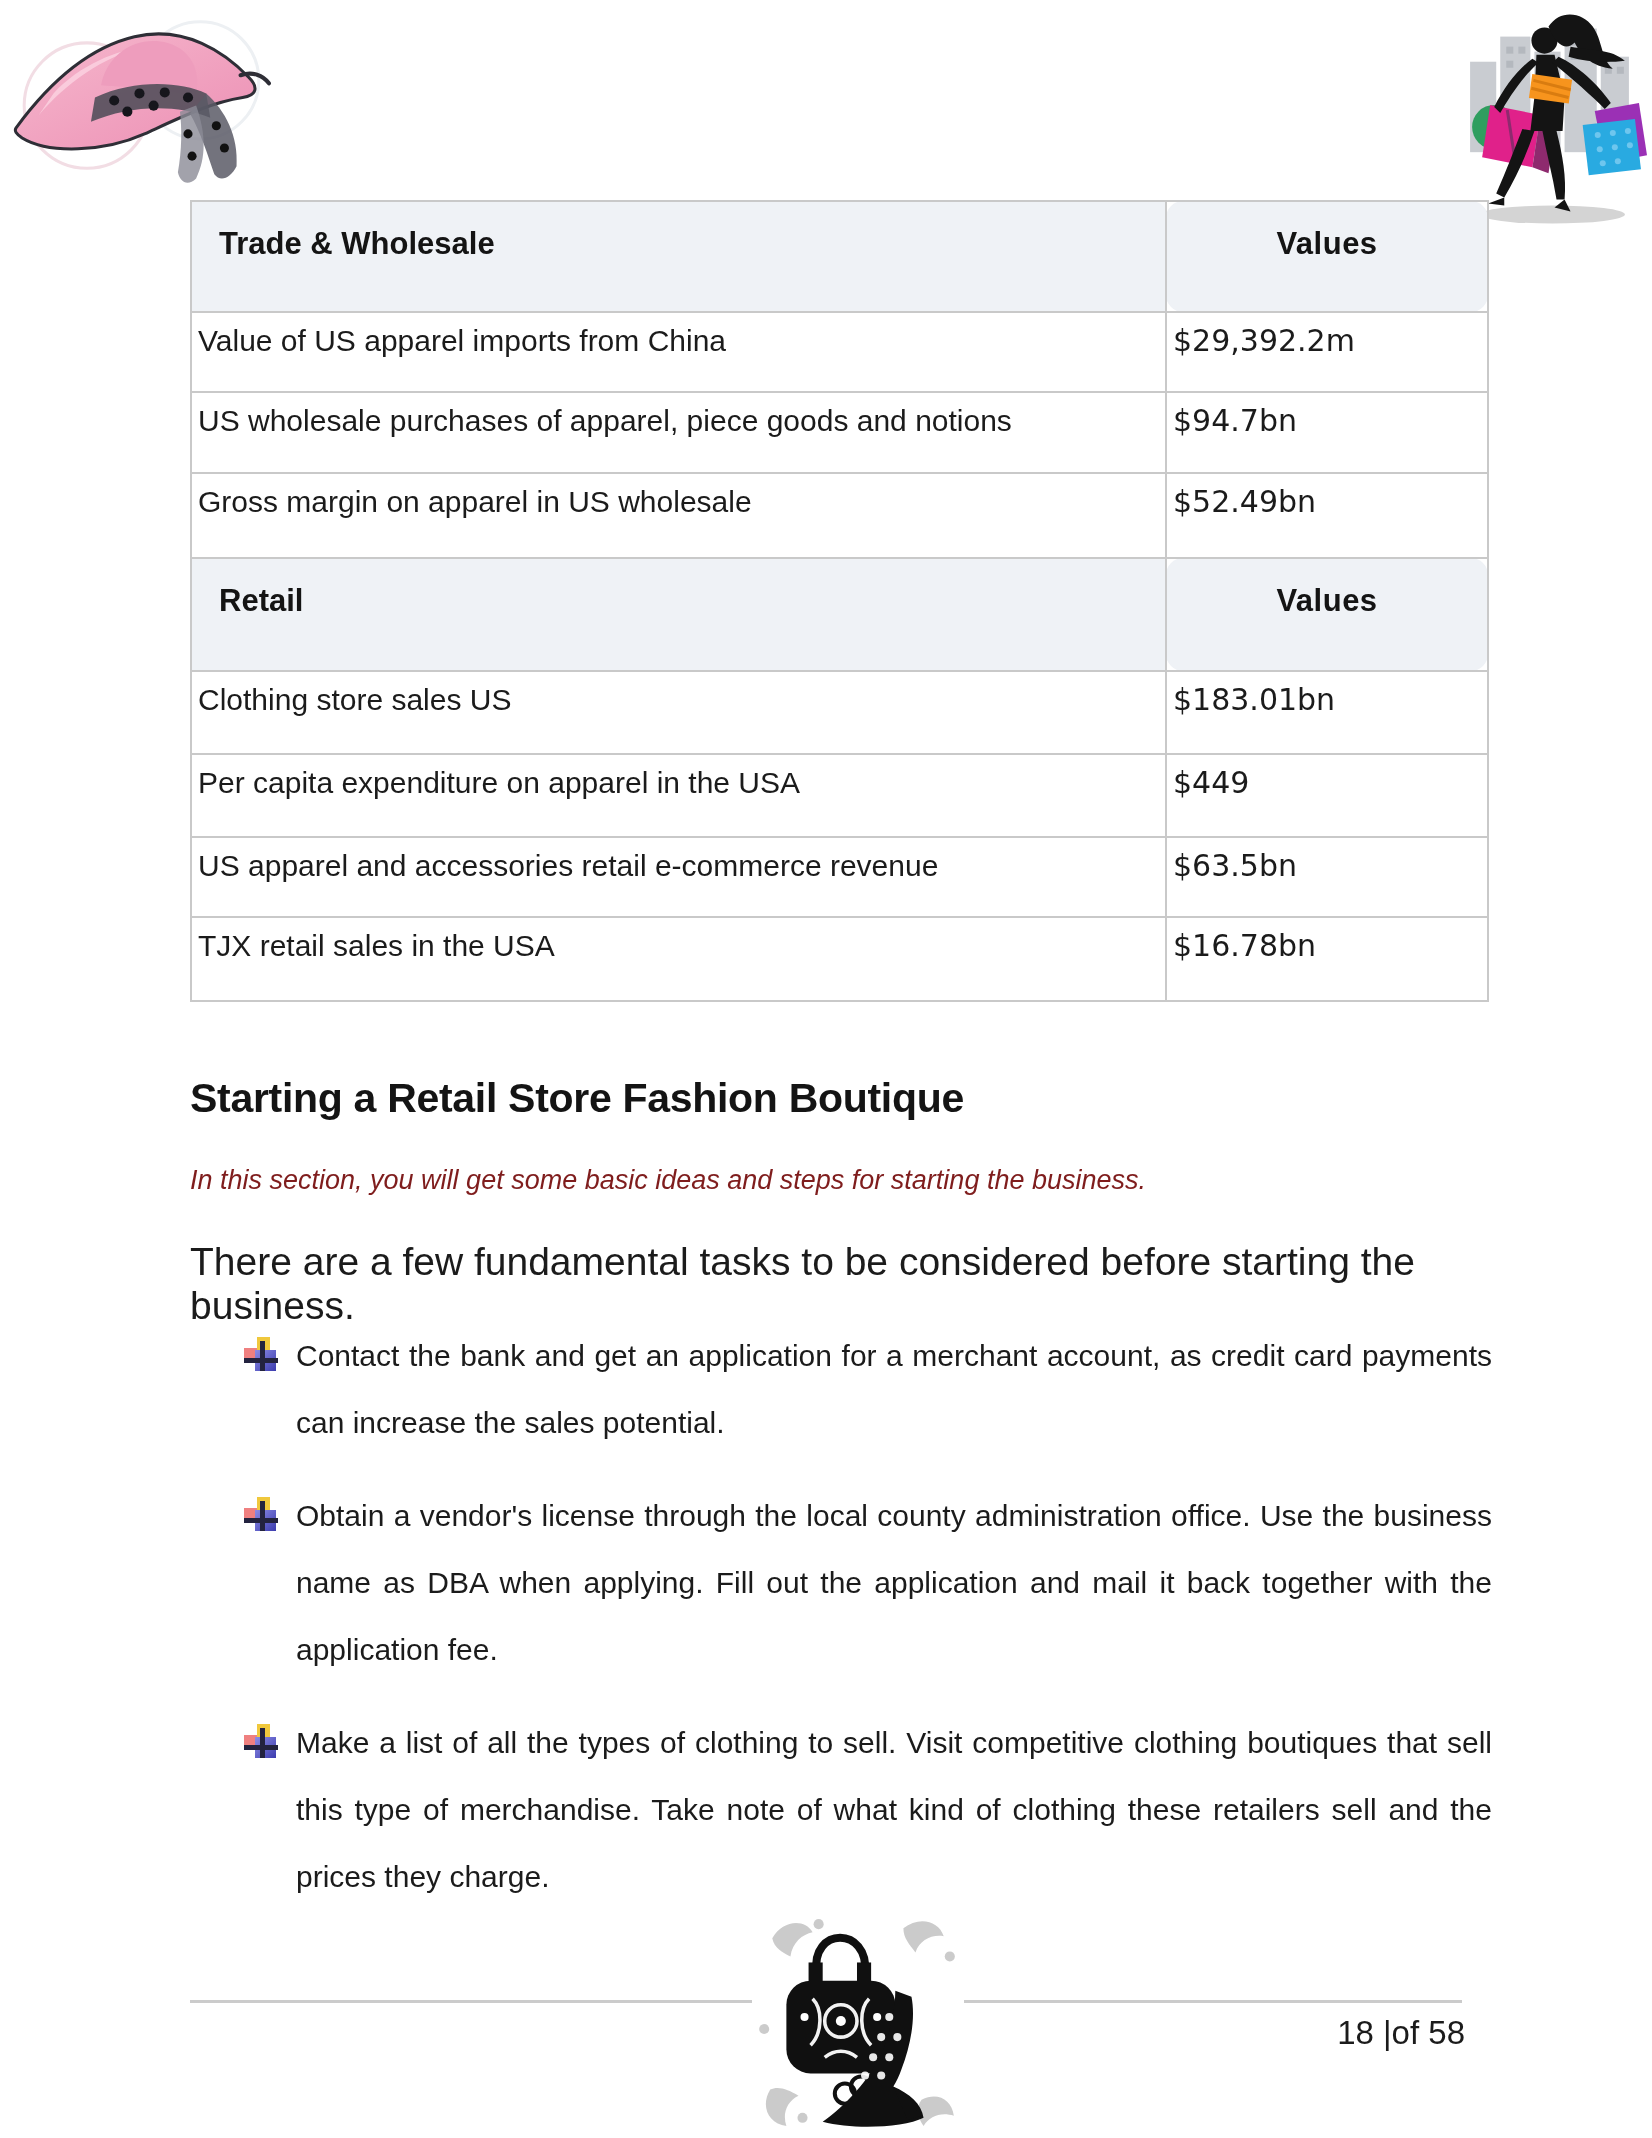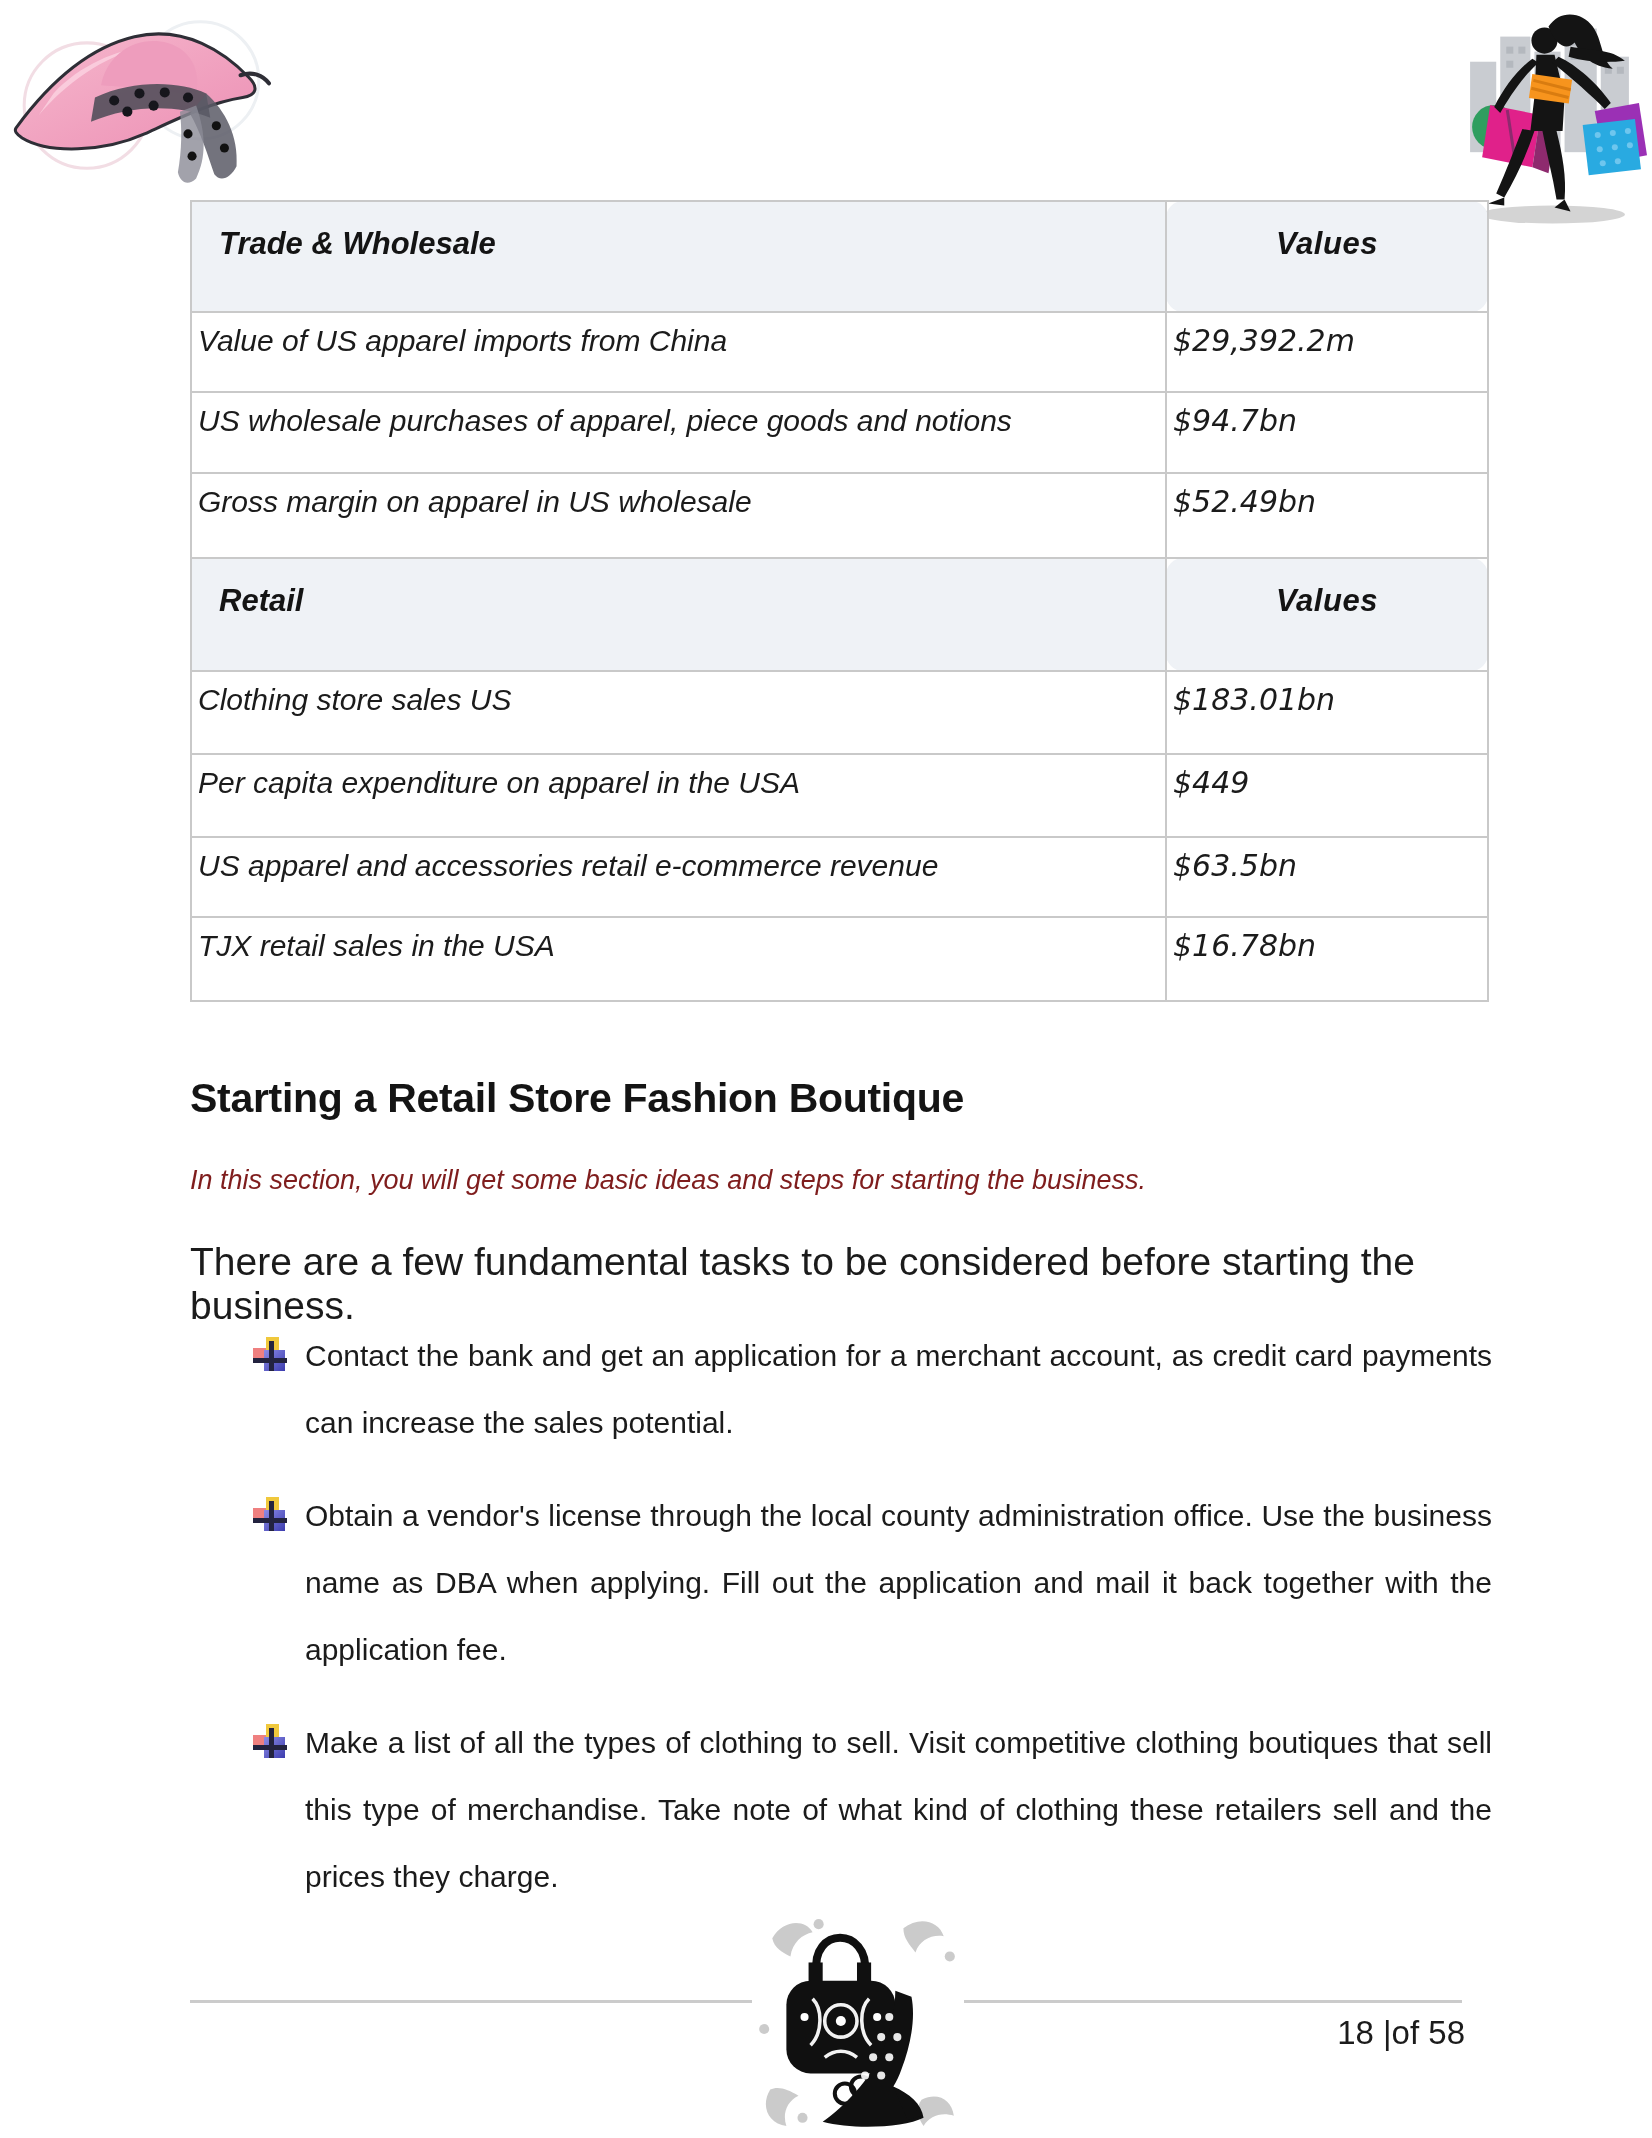--- a/index.html
+++ b/index.html
@@ -14,21 +14,21 @@
   
   .stats-table{
     position:absolute;left:190px;top:200px;width:1297px;
     border-collapse:collapse;table-layout:fixed;
   }
   .stats-table col.c1{width:975px;}
   .stats-table col.c2{width:322px;}
   .stats-table td{
     border:2px solid #c9c9c9;vertical-align:top;
     font-size:30px;line-height:36px;color:#1b1b1b;
-    padding:10px 6px 0 6px;background:#fff;overflow:hidden;font-style:italic;
+    padding:10px 6px 0 6px;background:#fff;overflow:hidden;
   }
   .stats-table tr.sec-hdr td{
     background:#eff2f6;font-weight:bold;font-size:31px;color:#141414;
     padding-top:24px;
   }
   .stats-table td.lbl-hdr{padding-left:27px;}
   .stats-table td.val{
     text-align:left;font-family:"DejaVu Sans",sans-serif;font-size:30px;
   }
   .stats-table td.val-hdr{text-align:center;letter-spacing:.5px;border-radius:17px;}
@@ -44,21 +44,21 @@
   .lead{
     position:absolute;left:190px;top:1240px;width:1320px;
     font-size:39px;color:#1b1b1b;
   }
   .tasks{
     position:absolute;left:288px;top:1322px;width:1204px;
     list-style:none;margin:0;padding:0;
   }
   .tasks li{
     position:relative;font-size:30px;line-height:67px;color:#1b1b1b;
-    text-align:justify;margin:0 0 26px 17px;
+    text-align:justify;margin:0 0 26px 8px;
   }
   .tasks li:last-child{margin-bottom:0;}
   
   .bullet{position:absolute;left:-52px;top:15px;width:36px;height:36px;}
   .bullet span{position:absolute;display:block;}
   .bullet .sq-y{left:13px;top:0;width:13px;height:19px;background:#f0c83c;}
   .bullet .sq-r{left:0;top:11px;width:13px;height:13px;background:#ef8080;}
   .bullet .sq-b{left:11px;top:13px;width:21px;height:21px;background:linear-gradient(135deg,#8c8ce6,#3c3cae);}
   .bullet .bar-h{left:0;top:21px;width:34px;height:5px;background:#23233f;}
   .bullet .bar-v{left:16px;top:4px;width:5px;height:30px;background:#23233f;}

